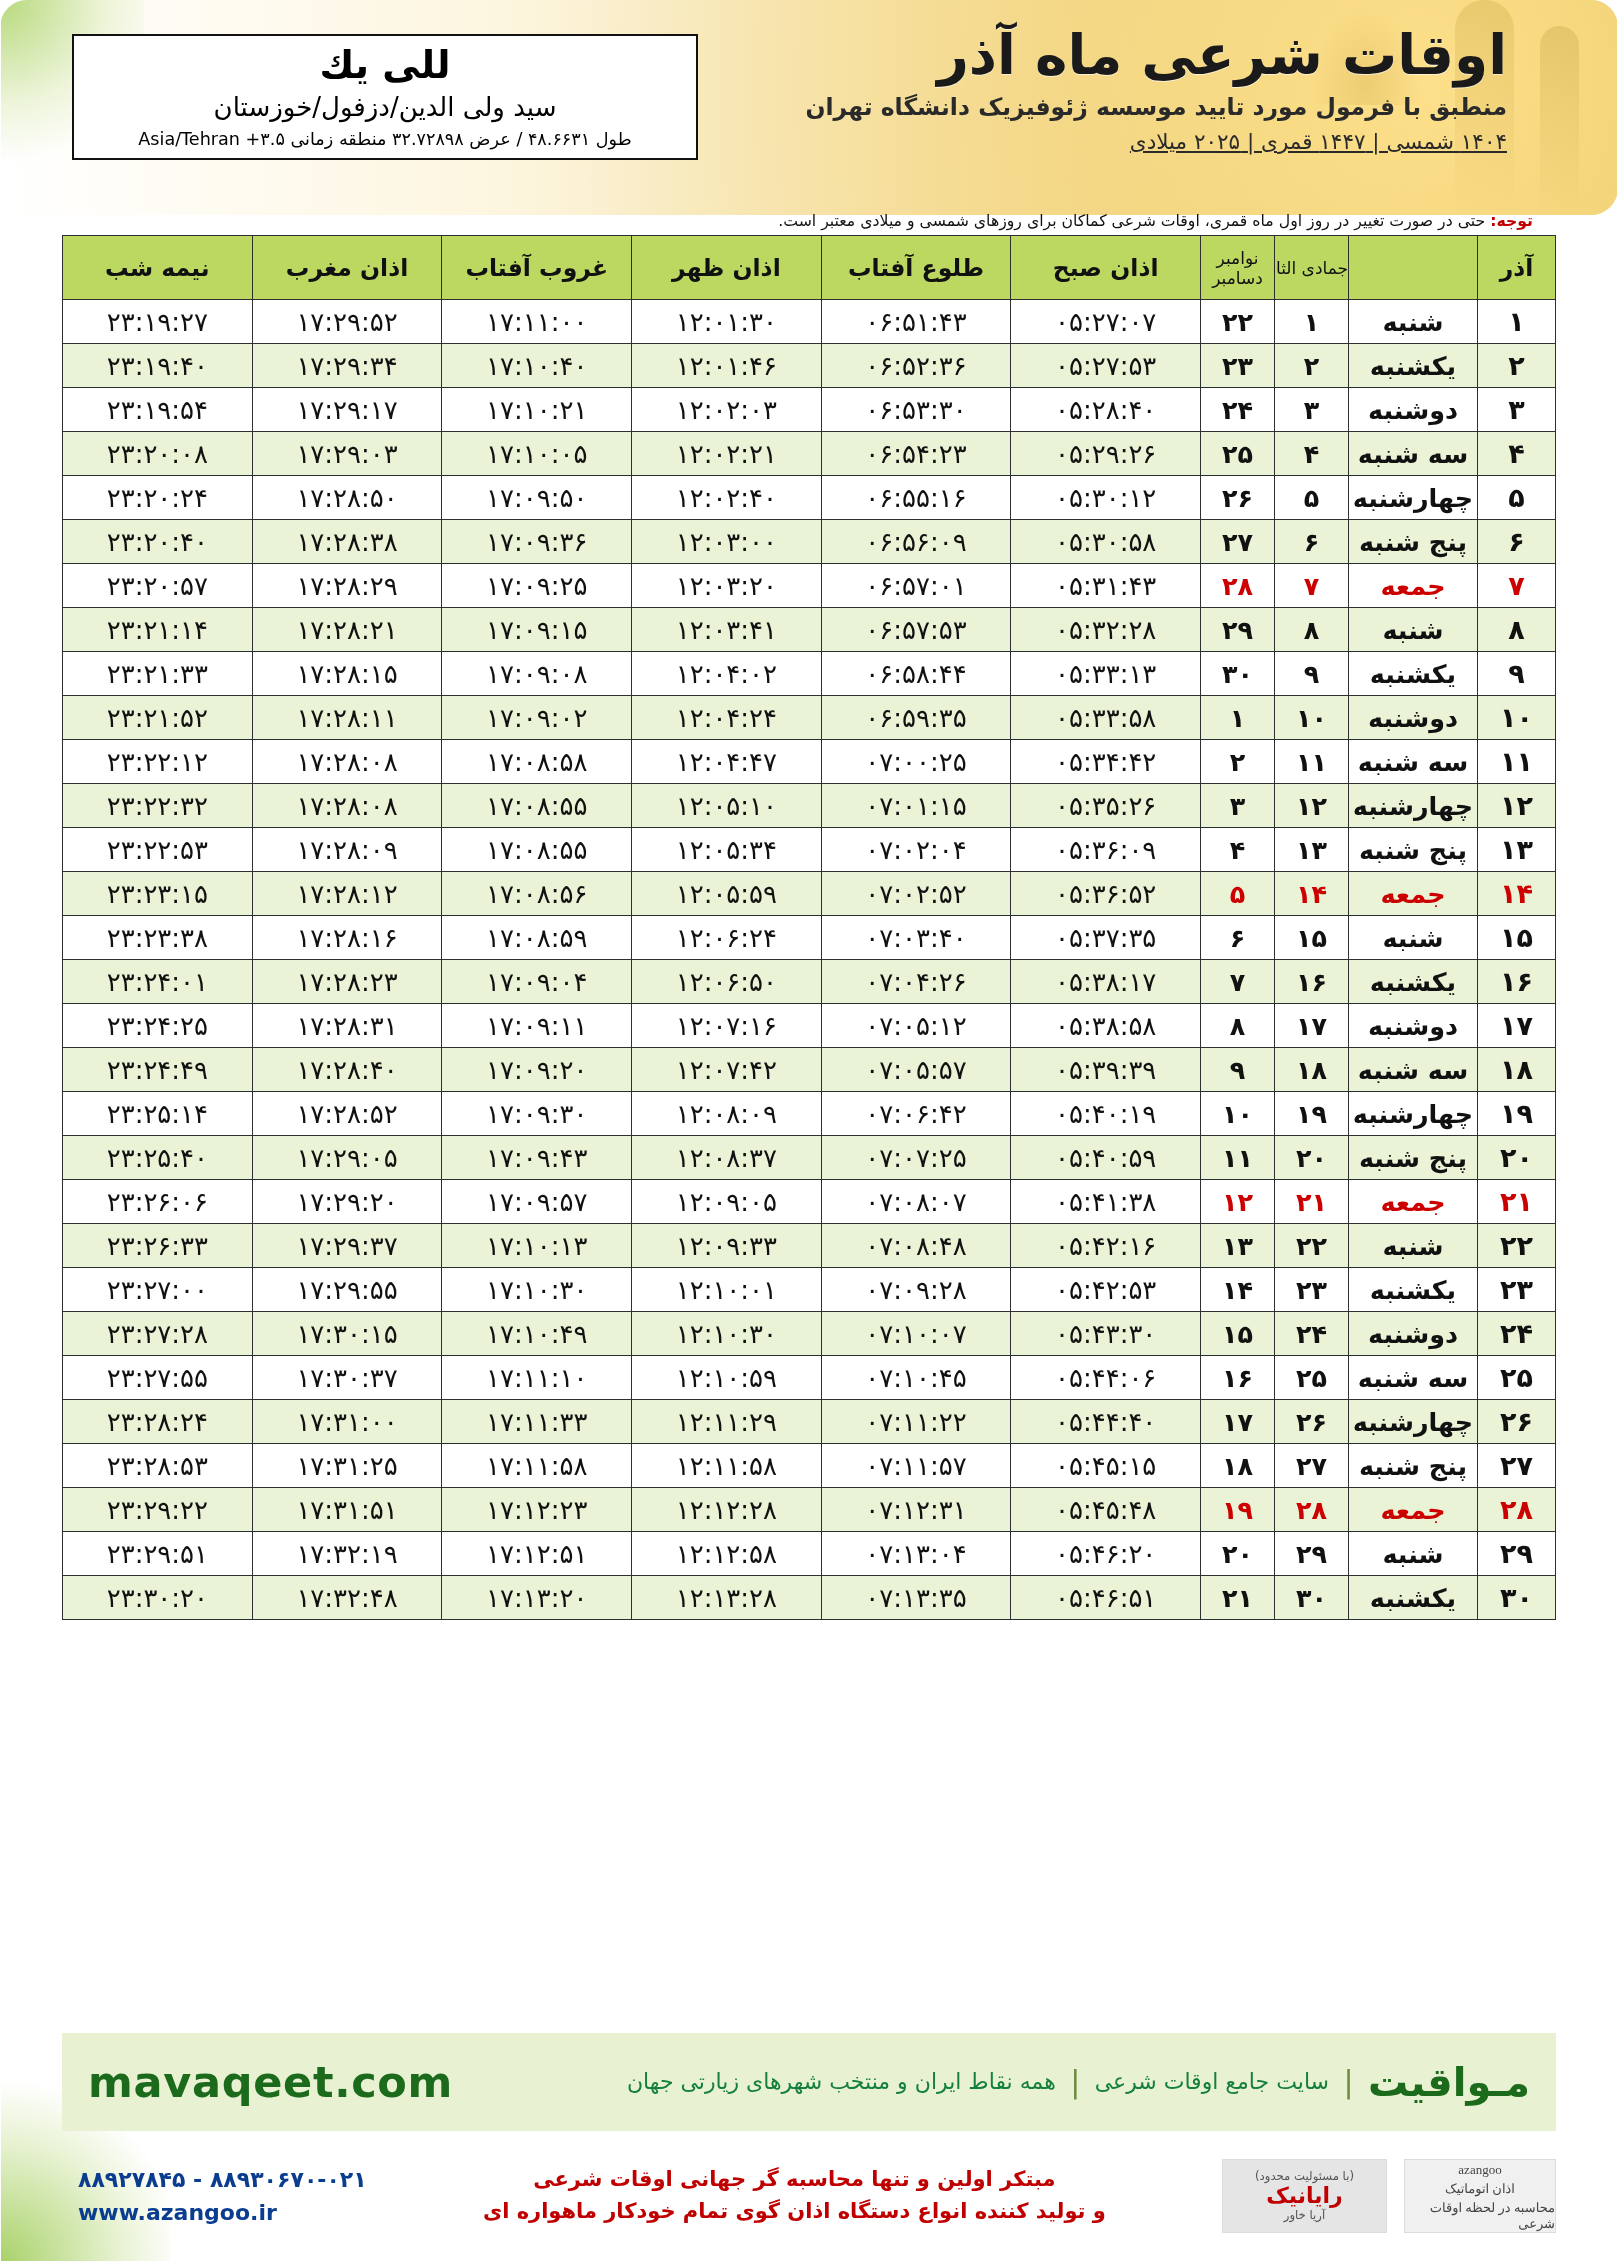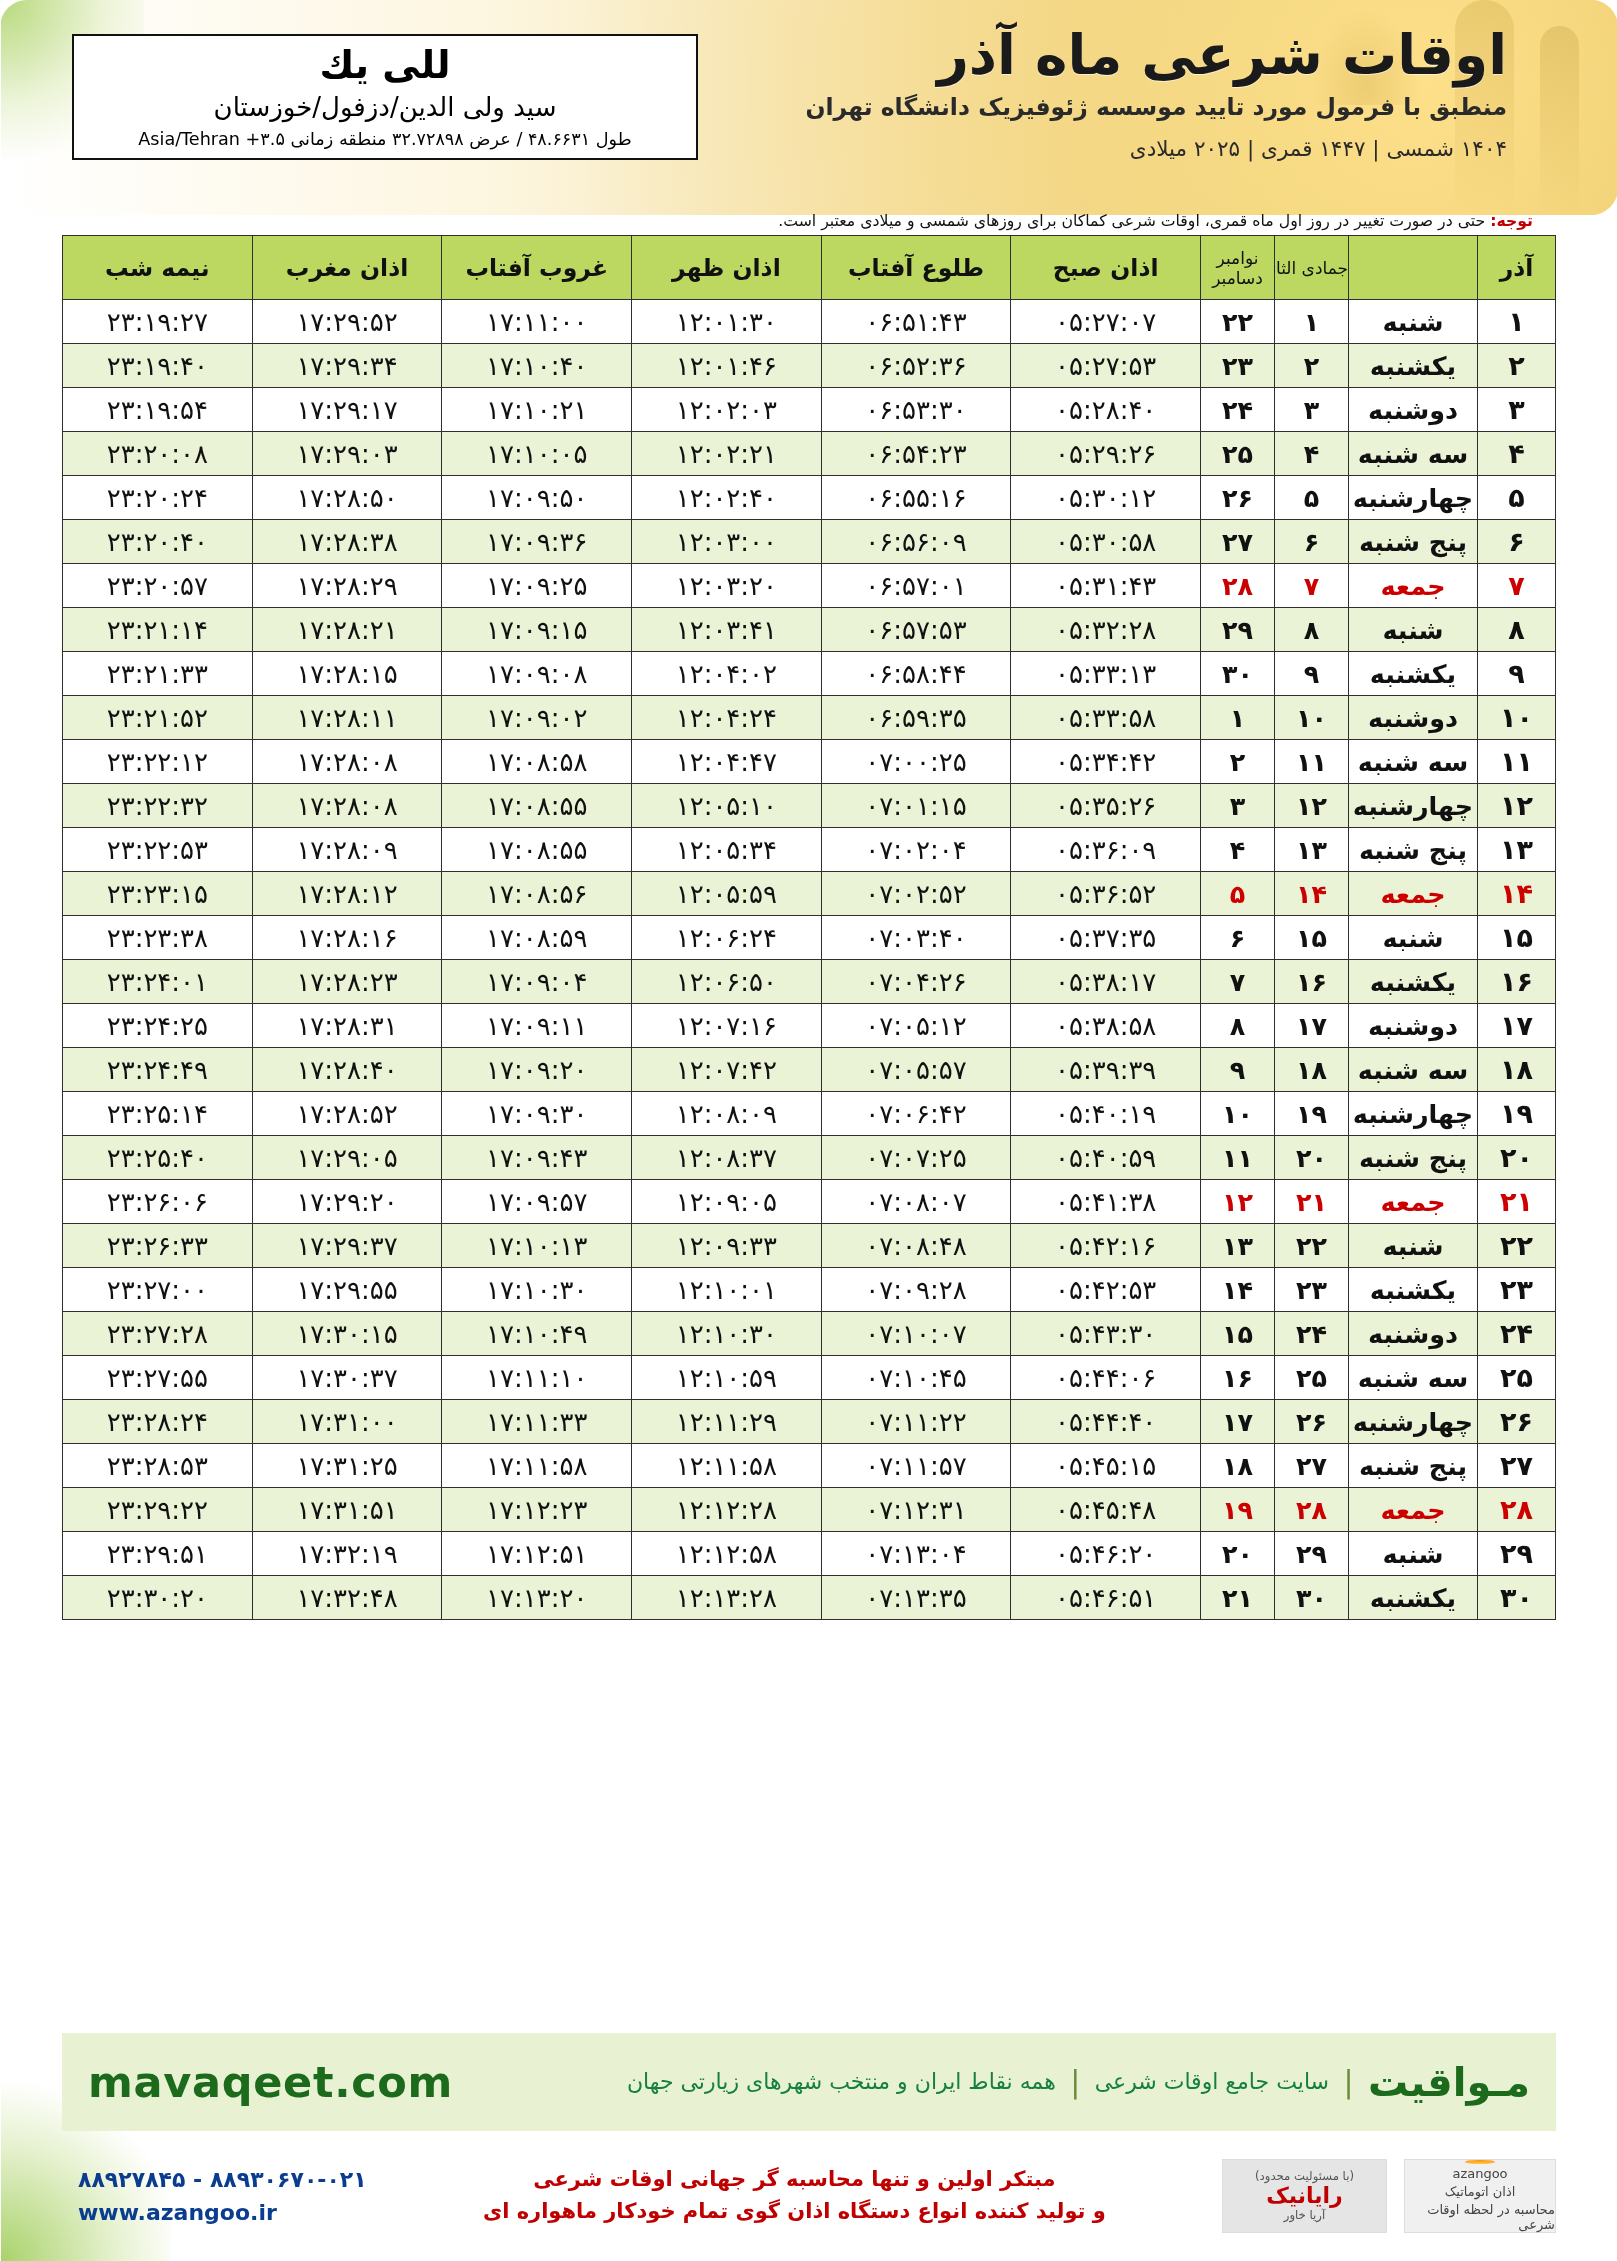--- a/index.html
+++ b/index.html
@@ -55,21 +55,21 @@
     position:absolute;right:111px;top:27px;text-align:right;
   }
   .titleblock .t1{
     font-size:55px;font-weight:bold;color:#1a1a1a;line-height:1.05;
     text-shadow:0 1.3px 0 rgba(255,255,255,.6);
   }
   .titleblock .t2{
     font-size:23.5px;color:#2a2a2a;margin-top:7.8px;font-weight:bold;
   }
   .titleblock .t3{
-    font-size:21.5px;color:#2a2a2a;margin-top:15px;
+    font-size:21.5px;color:#2a2a2a;margin-top:8px;text-decoration:underline;
   }
   
   .noteline{
     position:absolute;left:0;right:0;top:207px;
     padding:3.9px 85px 0 78px;
     font-size:15.7px;color:#111;text-align:right;
     box-sizing:border-box;
   }
   .noteline b{color:#c00000;}
   
@@ -128,20 +128,21 @@
   .footer-bottom{
     position:absolute;left:62px;right:62px;top:114px;height:111px;
     display:flex;align-items:center;justify-content:space-between;
     direction:rtl;
   }
   .fb-logos{display:flex;align-items:center;gap:17px;}
   .logo-az{
     width:150px;height:72px;background:#f0f0f0;border:1.3px solid #ddd;
     display:flex;flex-direction:column;align-items:center;justify-content:center;
     position:relative;
+    font-family:Liberation Serif, serif;
   }
   .logo-az .flame{
     width:30px;height:38px;background:linear-gradient(180deg,#ff8a00,#ffcf4d);
     border-radius:50% 50% 45% 45%;
   }
   .logo-az .az-txt{font-size:13px;color:#444;margin-top:2.6px;}
   .logo-ray{
     width:163px;height:72px;background:#e5e5e5;border:1.3px solid #ddd;
     display:flex;flex-direction:column;align-items:center;justify-content:center;
   }

